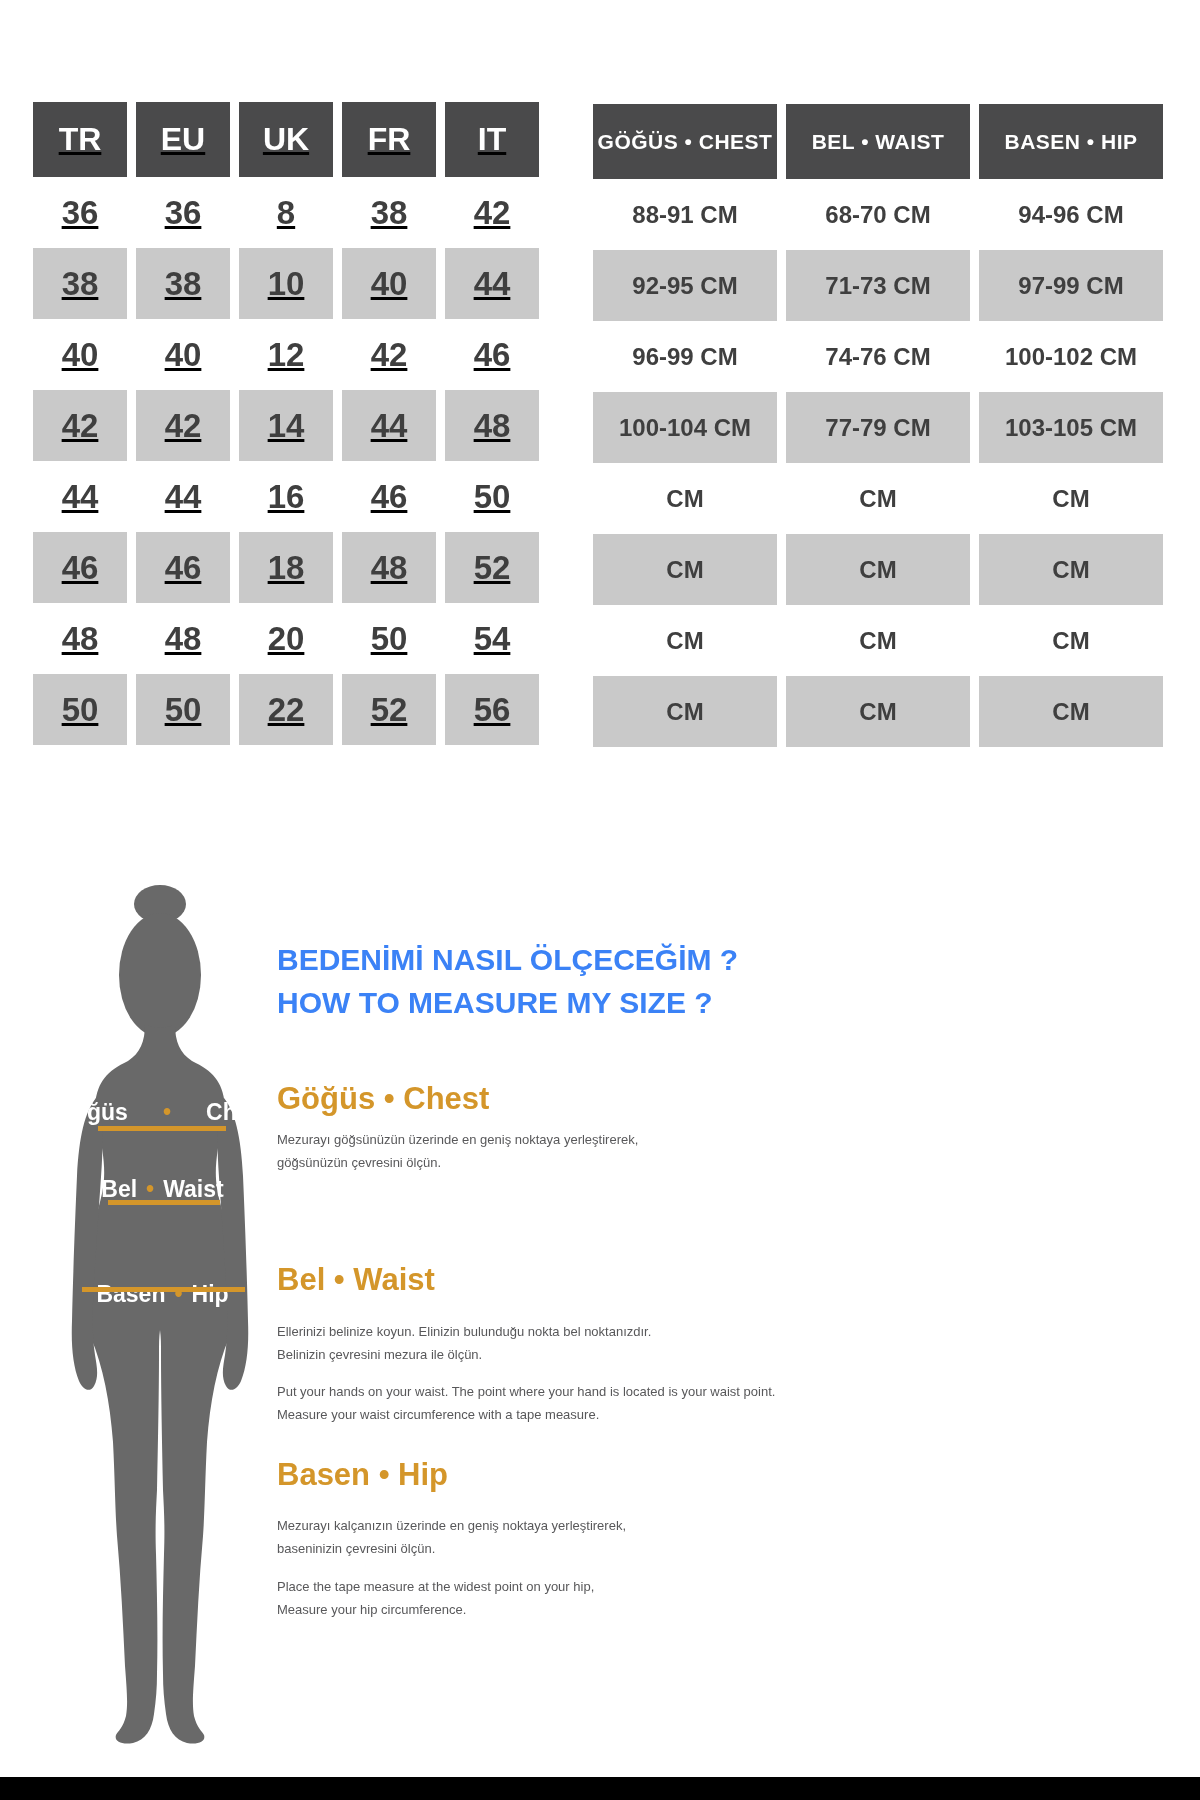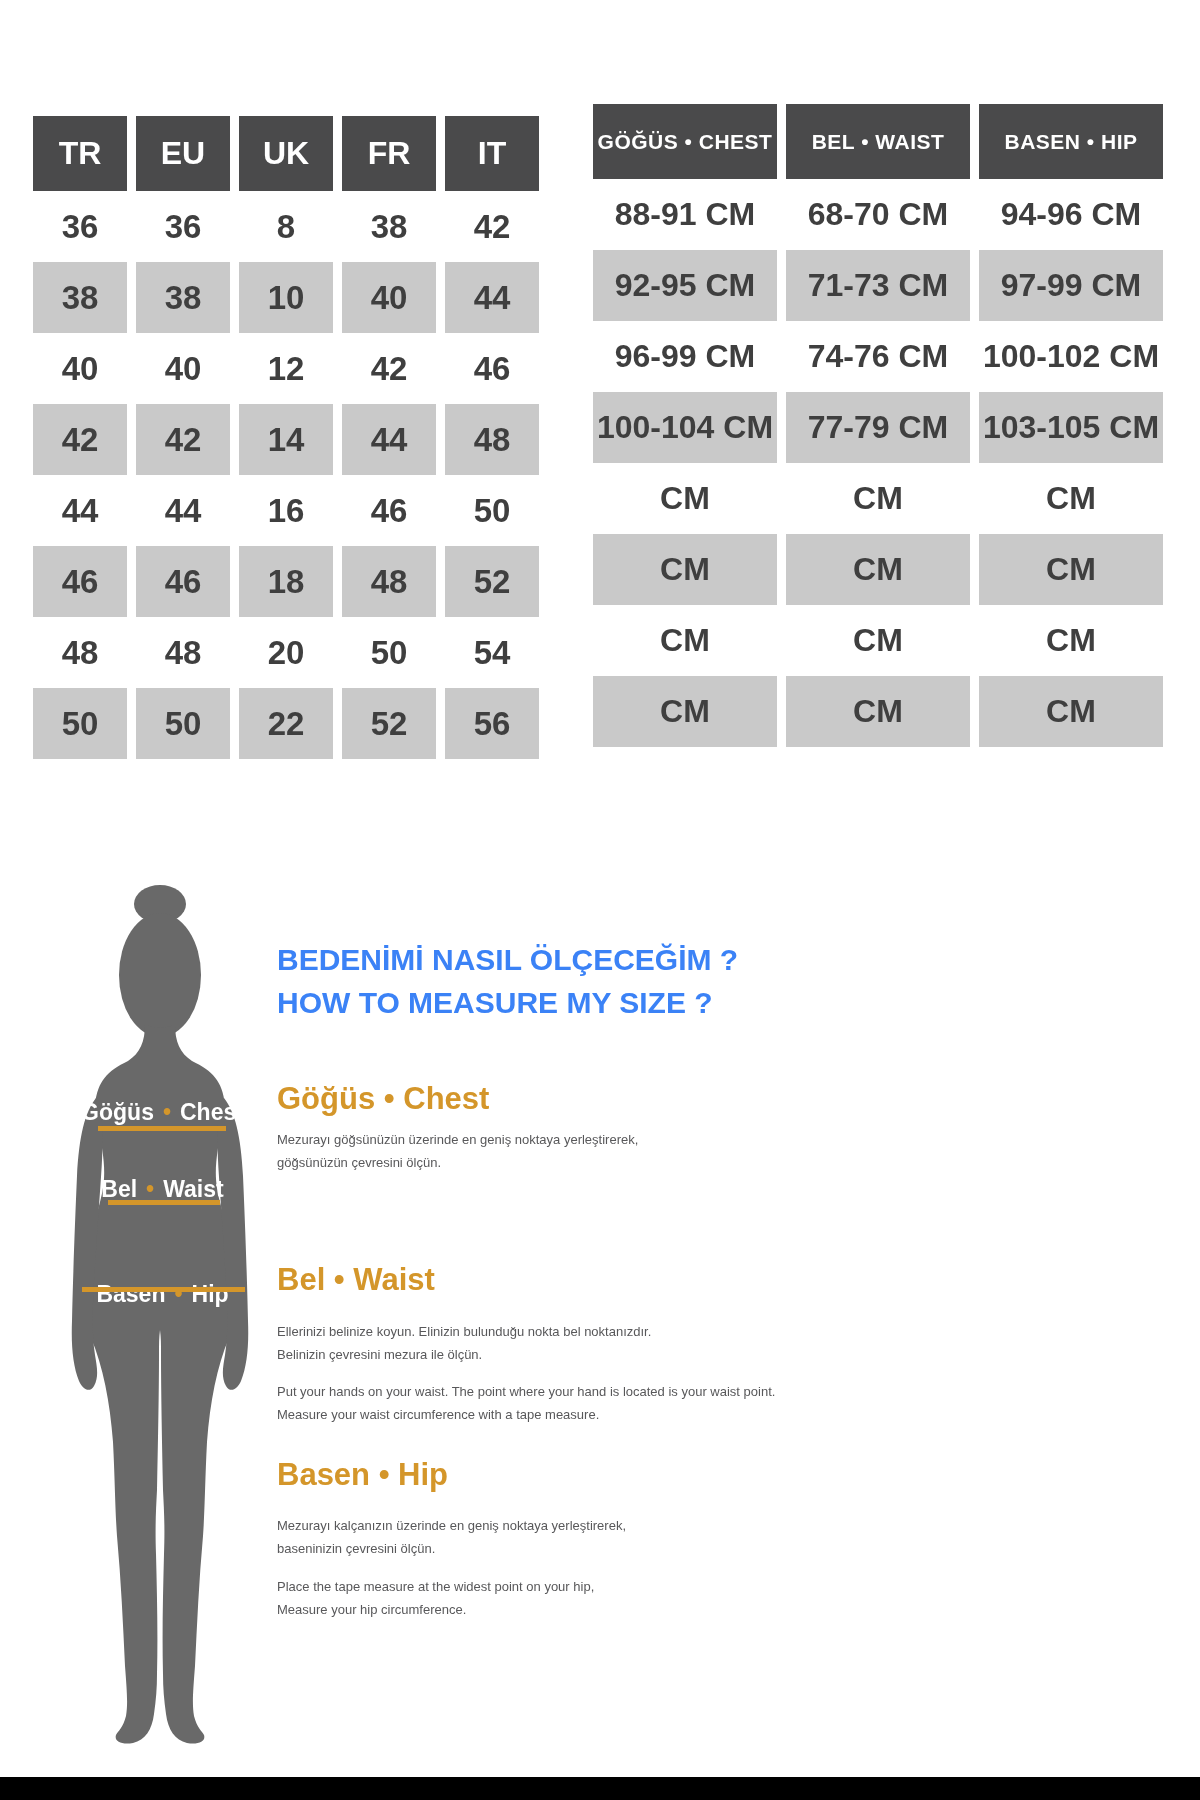--- a/index.html
+++ b/index.html
@@ -3,48 +3,48 @@
 <meta charset="utf-8">
 <style>
   html,body { margin:0; padding:0; background:#ffffff; }
   .page {
     position:relative; width:1200px; height:1800px; background:#ffffff;
     overflow:hidden; font-family:"Liberation Sans", sans-serif;
   }
 
   
   table { position:absolute; border-collapse:separate; border-spacing:9px 0; }
-  #size-table { left:24px; top:116px; }
+  #size-table { left:24px; top:102px;text-decoration:underline; }
   #meas-table { left:584px; top:104px; }
 
   th {
     background:#4A4A4B; color:#ffffff; font-weight:700;
     text-align:center; vertical-align:middle;
   }
   #size-table th { width:92px; height:73px; font-size:32px; }
   #meas-table th { width:182px; height:73px; font-size:21px; letter-spacing:0.5px; }
 
   td {
     height:69px; text-align:center; vertical-align:middle;
     color:#3F3F3F; font-weight:700;
   }
   #size-table td { width:92px; font-size:33px; }
-  #meas-table td { width:182px; font-size:32px;margin-top:42px; }
+  #meas-table td { width:182px; font-size:24px;margin-top:42px; }
   tr.gray td { background:#C9C9C9; }
 
   
   .figure-wrap { position:absolute; left:55px; top:878px; width:215px; height:868px; }
   .figure-wrap svg { position:absolute; left:0; top:0; }
   .fig-label {
     position:absolute; width:100%; display:flex; justify-content:center; gap:9px;
     color:#ffffff; font-weight:700; font-size:23px; line-height:24px; white-space:nowrap;
   }
   .fig-label .dot { color:#D4962A; }
   .fig-line { position:absolute; height:5px; background:#D4962A; }
-  #chest-label { top:222px; }
+  #chest-label { top:222px;justify-content:space-between; }
   #chest-line  { top:248px; left:43px;  width:128px; }
   #waist-label { top:299px; }
   #waist-line  { top:322px; left:53px;  width:112px; }
   #hip-label   { top:404px; }
   #hip-line    { top:409px; left:27px;  width:163px; }
 
   
   .abs { position:absolute; }
   #guide-title {
     left:277px; top:938px; color:#3b82f6; font-weight:700;

